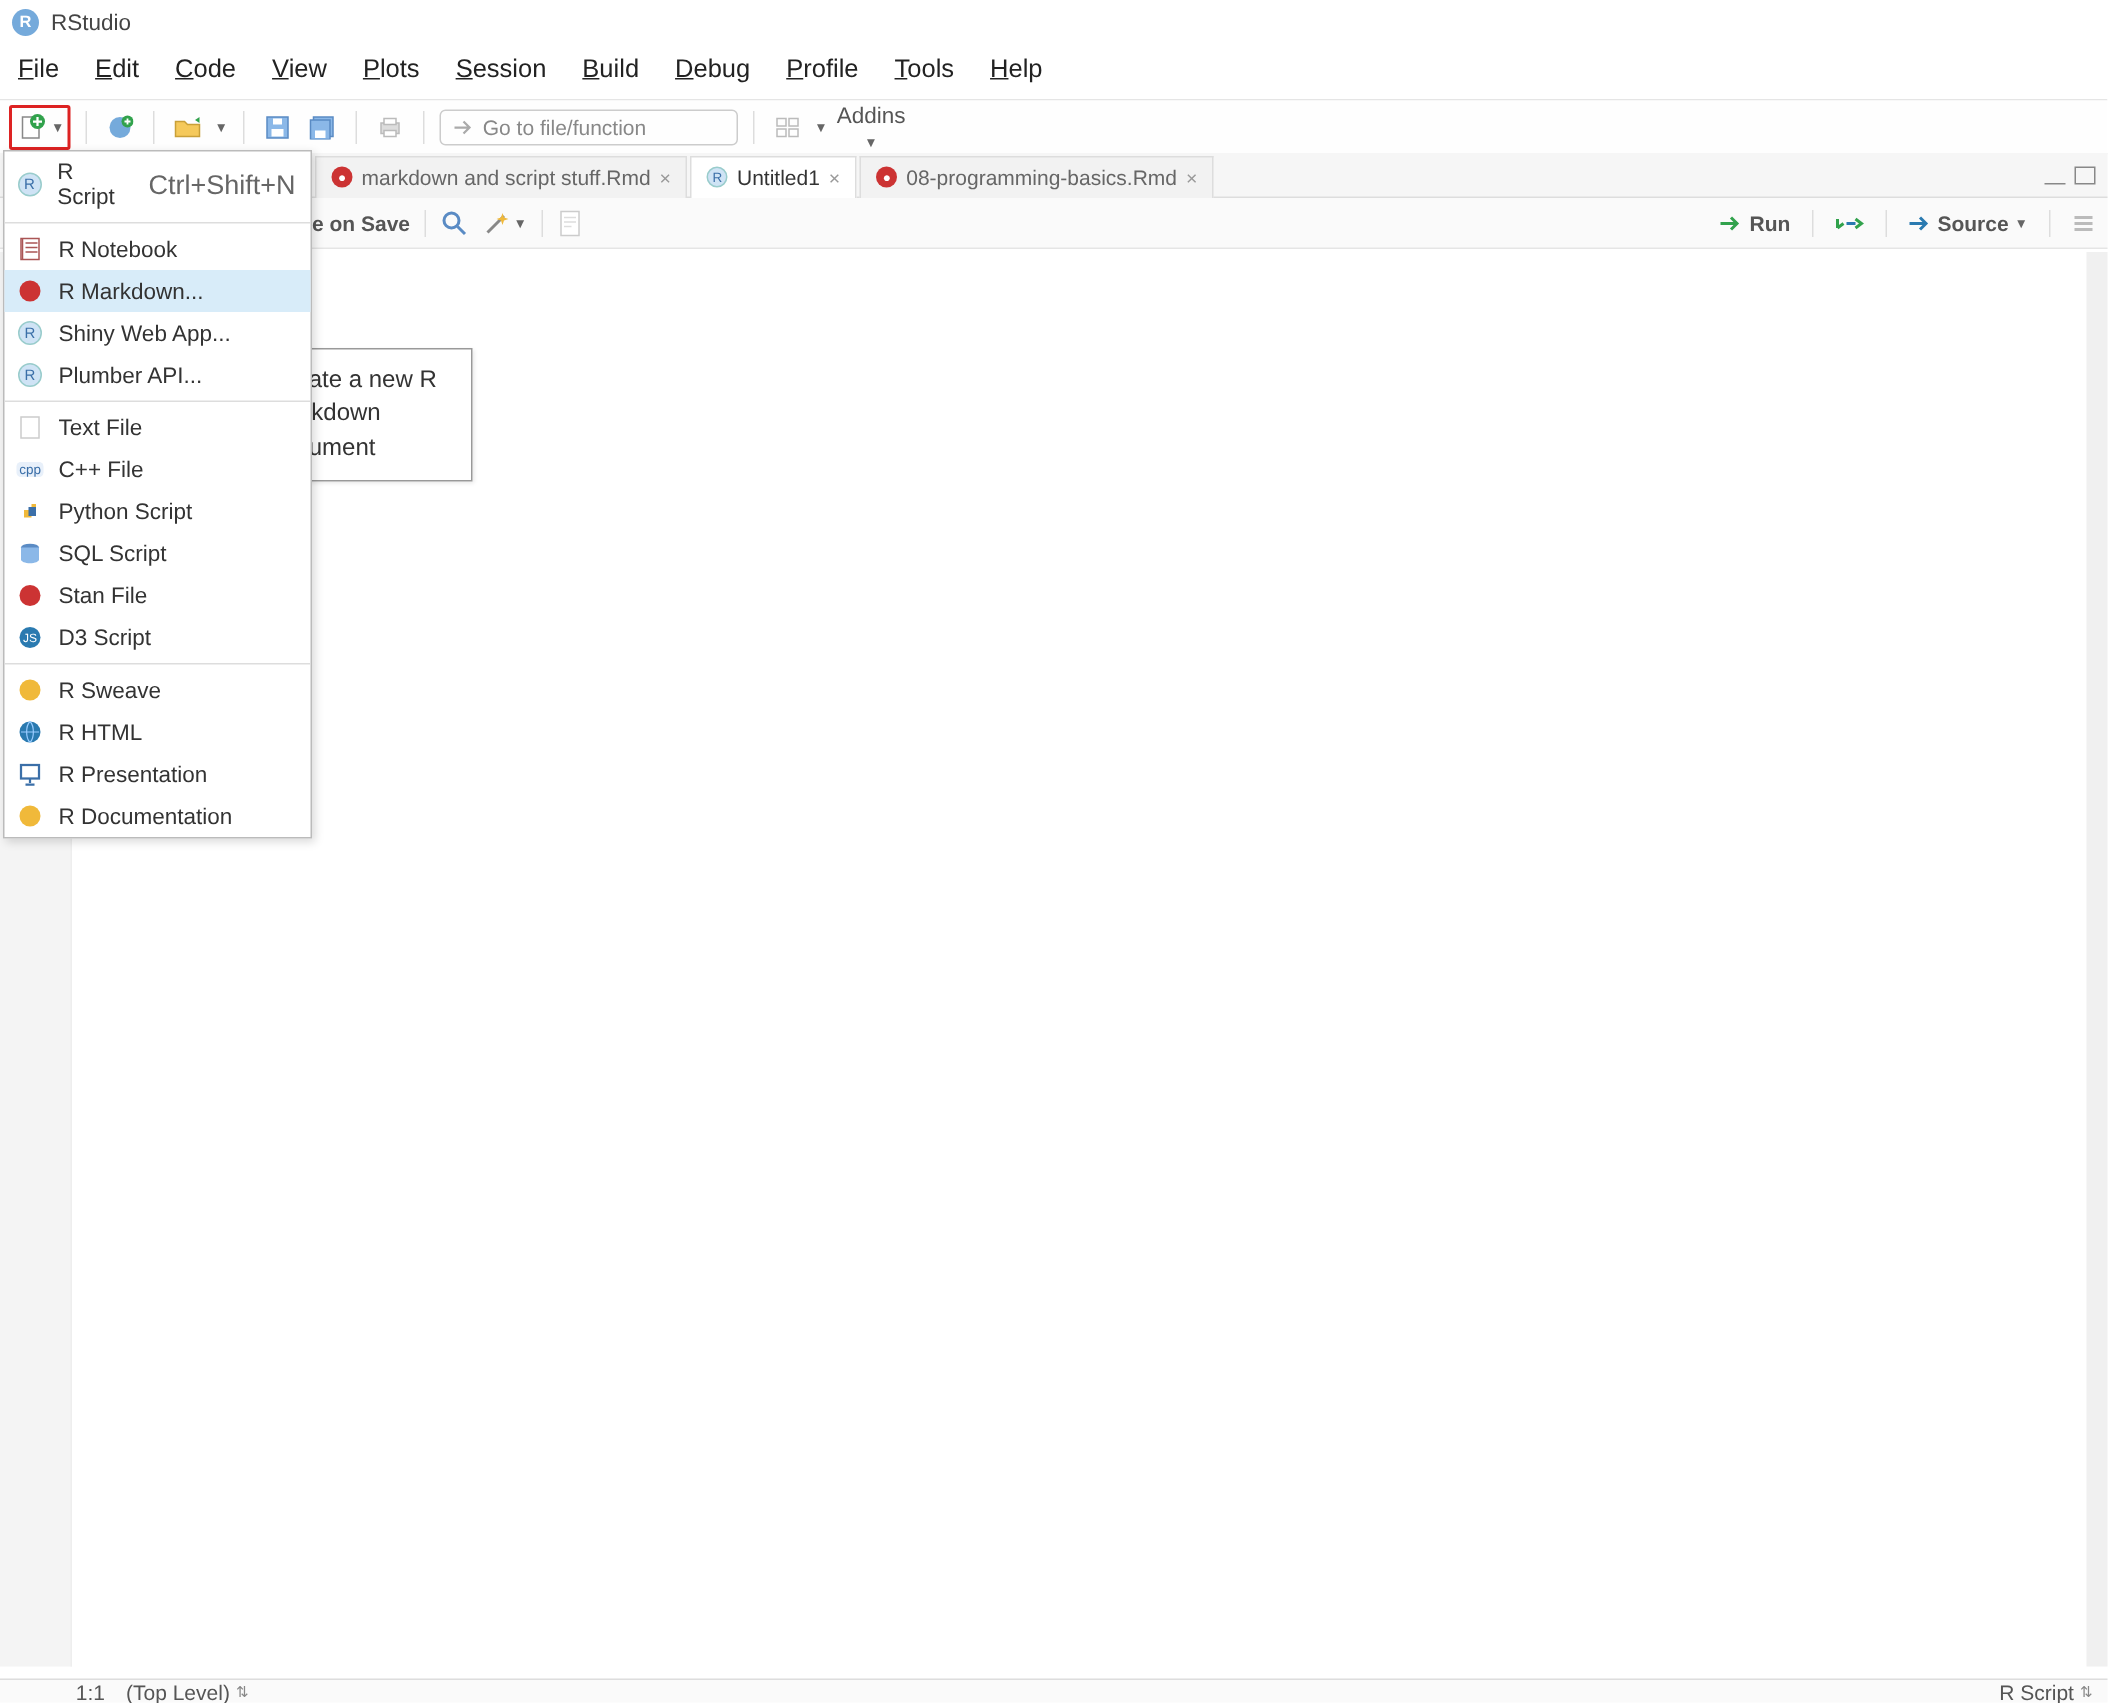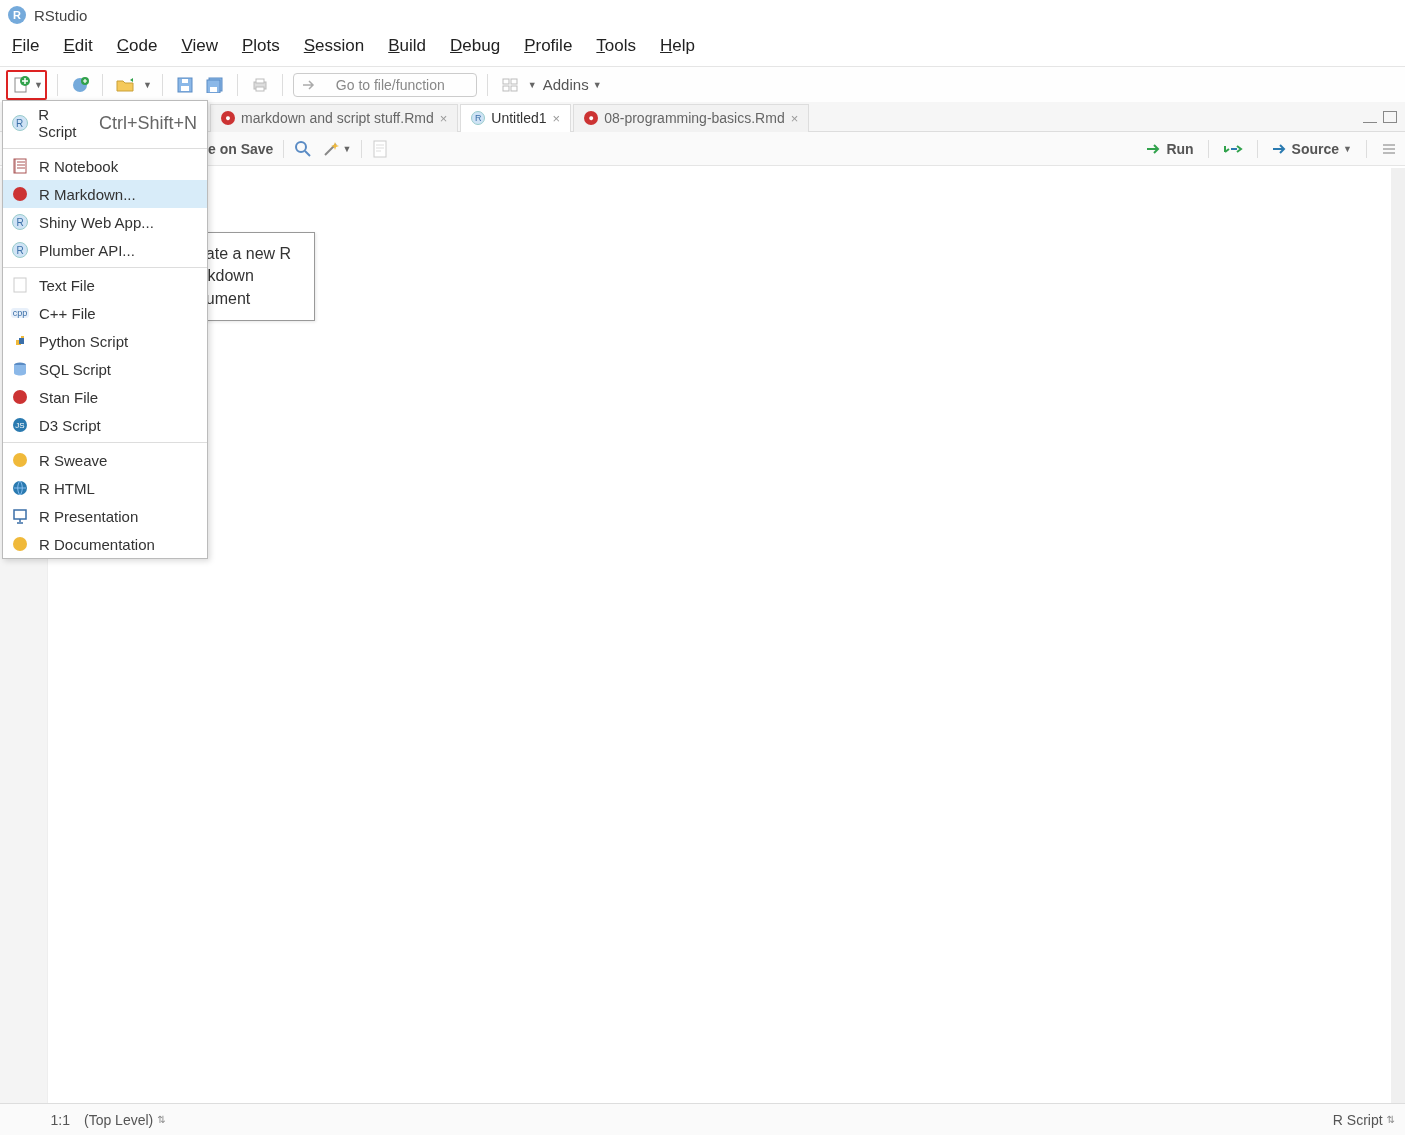--- a/index.html
+++ b/index.html
@@ -10,22 +10,22 @@
 .titlebar .title { font-size: 15px; color: #444; }
 
 .menubar { display: flex; gap: 24px; padding: 6px 12px 10px 12px; border-bottom: 1px solid #e5e5e5; }
 .menubar .mi { font-size: 17px; color: #222; cursor: default; }
 .menubar .mi .ul { text-decoration: underline; }
 
 .toolbar { display: flex; align-items: center; padding: 4px 6px; border-bottom: 1px solid #e0e0e0; gap: 6px; height: 36px; background: #fefefe; }
 .toolbar .sep { width: 1px; height: 22px; background: #ddd; margin: 0 4px; }
 .toolbar .btn { display: inline-flex; align-items: center; justify-content: center; width: 24px; height: 24px; border-radius: 3px; }
 .toolbar .newfile-wrap { border: 2px solid #d22; padding: 0 2px; border-radius: 2px; display: flex; align-items: center; height: 30px; }
-.toolbar .goto { border: 1px solid #ccc; border-radius: 4px; padding: 3px 8px; display: flex; align-items: center; gap: 20px; width: 184px; color: #888; font-size: 14px; }
-.toolbar .addins { color: #555; font-size: 15px; display: flex; align-items: center; gap: 4px; }
+.toolbar .goto { border: 1px solid #ccc; border-radius: 4px; padding: 3px 8px; display: flex; align-items: center; gap: 6px; width: 199px; color: #888; font-size: 14px; }
+.toolbar .addins { color: #555; font-size: 15px; display: flex; align-items: center; gap: 4px; flex-direction: column; }
 
 .tabs { display: flex; align-items: center; border-bottom: 1px solid #ddd; background: #f6f6f6; height: 30px; padding-left: 210px; position: relative; }
 .tab { display: flex; align-items: center; gap: 6px; padding: 4px 10px; border: 1px solid #ddd; border-bottom: none; background: #fff; margin-right: 2px; font-size: 14px; height: 28px; margin-top: 2px; }
 .tab.inactive { background: #f2f2f2; color: #666; }
 .tab .icon { width: 14px; height: 14px; border-radius: 50%; display: inline-flex; align-items: center; justify-content: center; font-size: 9px; }
 .tab .close { color: #999; font-size: 13px; }
 .tabs .winctrls { position: absolute; right: 8px; display: flex; gap: 6px; }
 .tabs .winctrls span { width: 14px; height: 12px; border: 1px solid #888; display: inline-block; }
 
 .subtoolbar { display: flex; align-items: center; border-bottom: 1px solid #e5e5e5; height: 34px; padding: 0 8px; gap: 10px; background: #fafafa; font-size: 14px; color: #555; }
@@ -40,21 +40,21 @@
 .dropdown .row .shortcut { margin-left: auto; color: #666; font-size: 18px; }
 .dropdown hr { border: none; border-top: 1px solid #ddd; margin: 3px 0; }
 
 .tooltip { position: absolute; top: 232px; left: 165px; background: #fff; border: 1px solid #999; padding: 10px 14px; font-size: 16px; color: #333; width: 150px; line-height: 1.4; box-shadow: 1px 1px 3px rgba(0,0,0,0.1); }
 
 .editor { position: absolute; top: 168px; left: 0; right: 0; bottom: 24px; background: #fff; display: flex; }
 .gutter { width: 48px; background: #f4f4f4; border-right: 1px solid #eee; color: #aaa; font-size: 13px; text-align: right; padding: 4px 8px 0 0; }
 .editor .body { flex: 1; background: #fff; }
 .editor .scrollbar { width: 14px; background: #f0f0f0; }
 
-.statusbar { position: absolute; bottom: 0; left: 0; right: 0; height: 32px; border-top: 1px solid #ddd; display: flex; align-items: center; font-size: 14px; color: #555; padding: 0 10px; background: #fafafa; }
+.statusbar { position: absolute; bottom: 0; left: 0; right: 0; height: 16px; border-top: 1px solid #ddd; display: flex; align-items: center; font-size: 14px; color: #555; padding: 0 10px; background: #fafafa; }
 .statusbar .pos { width: 60px; text-align: right; }
 .statusbar .scope { margin-left: 14px; display: flex; align-items: center; gap: 4px; }
 .statusbar .lang { margin-left: auto; display: flex; align-items: center; gap: 4px; }
 
 .ic-circle { border-radius: 50%; }
 .caret { font-size: 9px; color: #666; }
 
 svg { display: block; }
 </style>
 </head>

